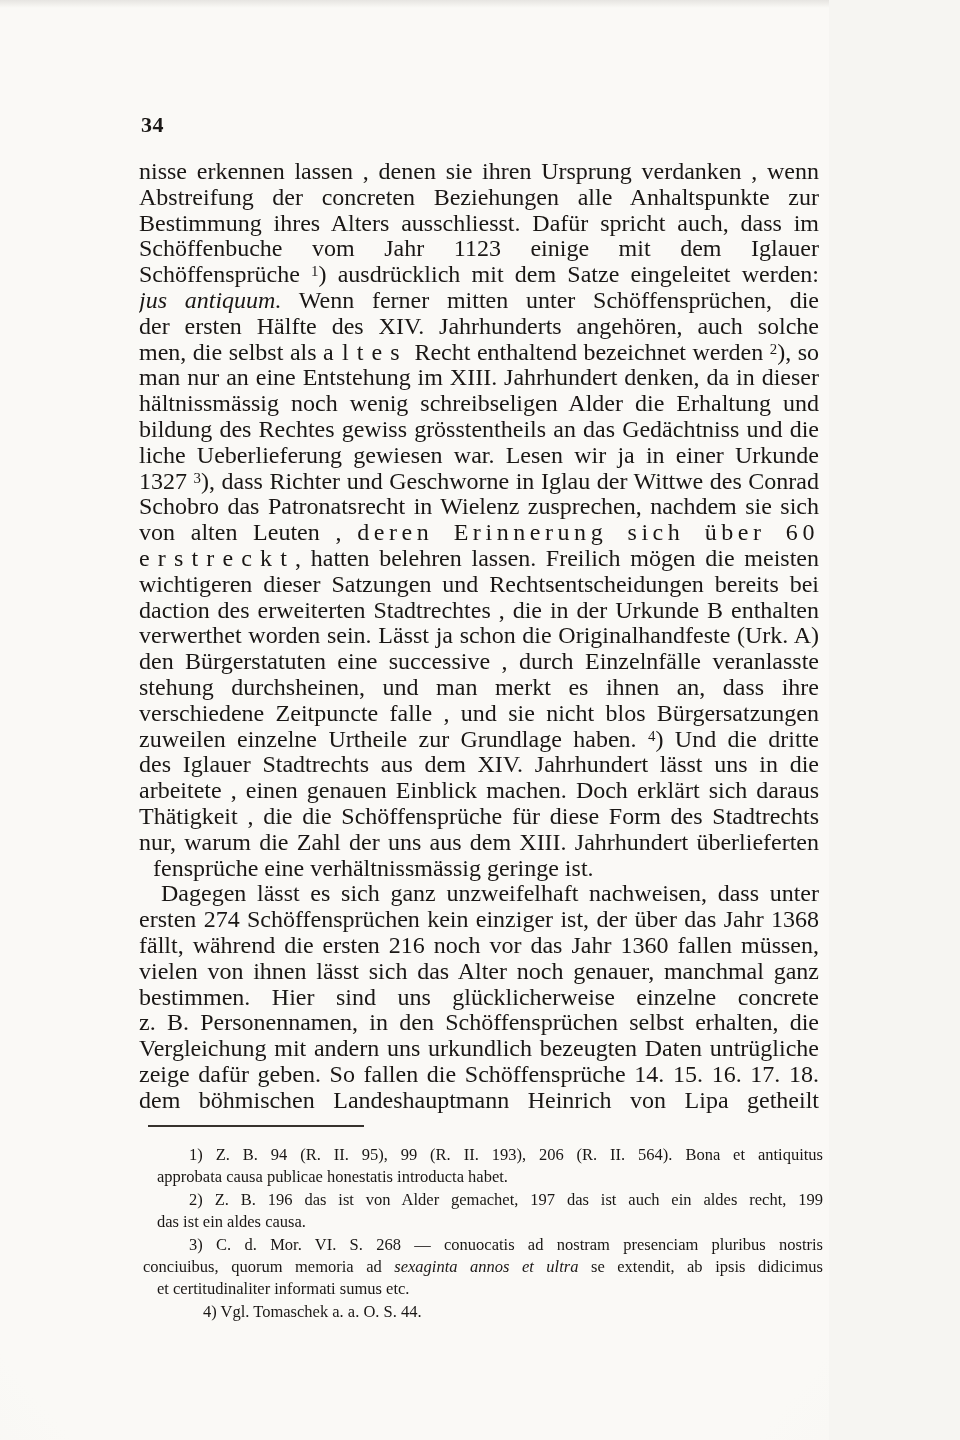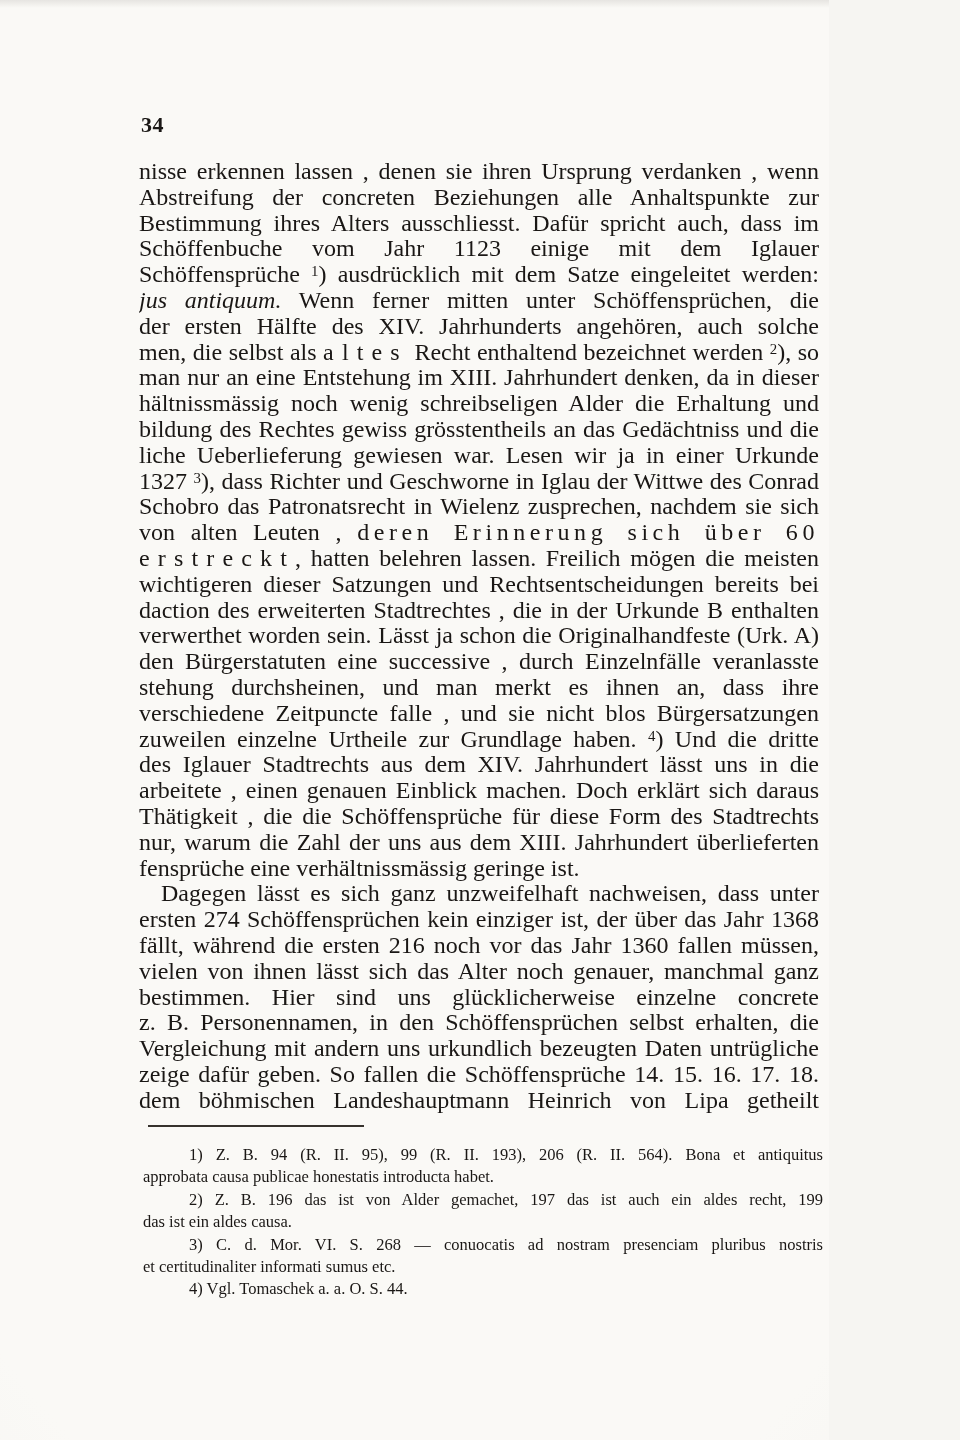--- a/index.html
+++ b/index.html
@@ -32,21 +32,21 @@
   .rule {
     position: absolute; left: 148px; top: 1125px;
     width: 216px; height: 2px; background: #36322d;
   }
   .tl, .fl {
     text-align: justify; text-align-last: justify;
     overflow: hidden; white-space: normal;
   }
   .tl { height: 25.8px; }
   .fl { height: 22.4px; }
-  .left { text-align: center; text-align-last: left; }
+  .left { text-align: center; text-align-last: left; margin-left: 14px; }
   .ind { text-indent: 22px; }
   .ind-fn { text-indent: 46px; }
   .i { font-style: italic; margin-top: 24px; }
   .sp { letter-spacing: 0.19em; }
   .sp2 { letter-spacing: 0.34em; }
   sup { font-size: 0.62em; line-height: 0; vertical-align: 0.4em; }
 </style>
 </head>
 <body>
 
@@ -91,16 +91,17 @@
       <div class="tl"><span>zeige dafür geben. So fallen die Schöffensprüche 14. 15. 16. 17. 18. 90, die</span></div>
       <div class="tl"><span>dem böhmischen Landeshauptmann Heinrich von Lipa getheilt wurden , in</span></div>
     </div>
   <div class="rule"></div>
   <div class="footnotes" id="footnotes">
       <div class="fl ind-fn"><span>1) Z. B. 94 (R. II. 95), 99 (R. II. 193), 206 (R. II. 564). Bona et antiquitus</span></div>
       <div class="fl left"><span>approbata causa publicae honestatis introducta habet.</span></div>
       <div class="fl ind-fn"><span>2) Z. B. 196 das ist von Alder gemachet, 197 das ist auch ein aldes recht, 199</span></div>
       <div class="fl left"><span>das ist ein aldes causa.</span></div>
       <div class="fl ind-fn"><span>3) C. d. Mor. VI. S. 268 — conuocatis ad nostram presenciam pluribus nostris</span></div>
+      <div class="fl"><span>conciuibus, quorum memoria ad </span><span class="i">sexaginta annos et ultra</span><span> se extendit, ab ipsis didicimus</span></div>
       <div class="fl left"><span>et certitudinaliter informati sumus etc.</span></div>
       <div class="fl left ind-fn"><span>4) Vgl. Tomaschek a. a. O. S. 44.</span></div>
     </div>
 </div>
 
 </body></html>

